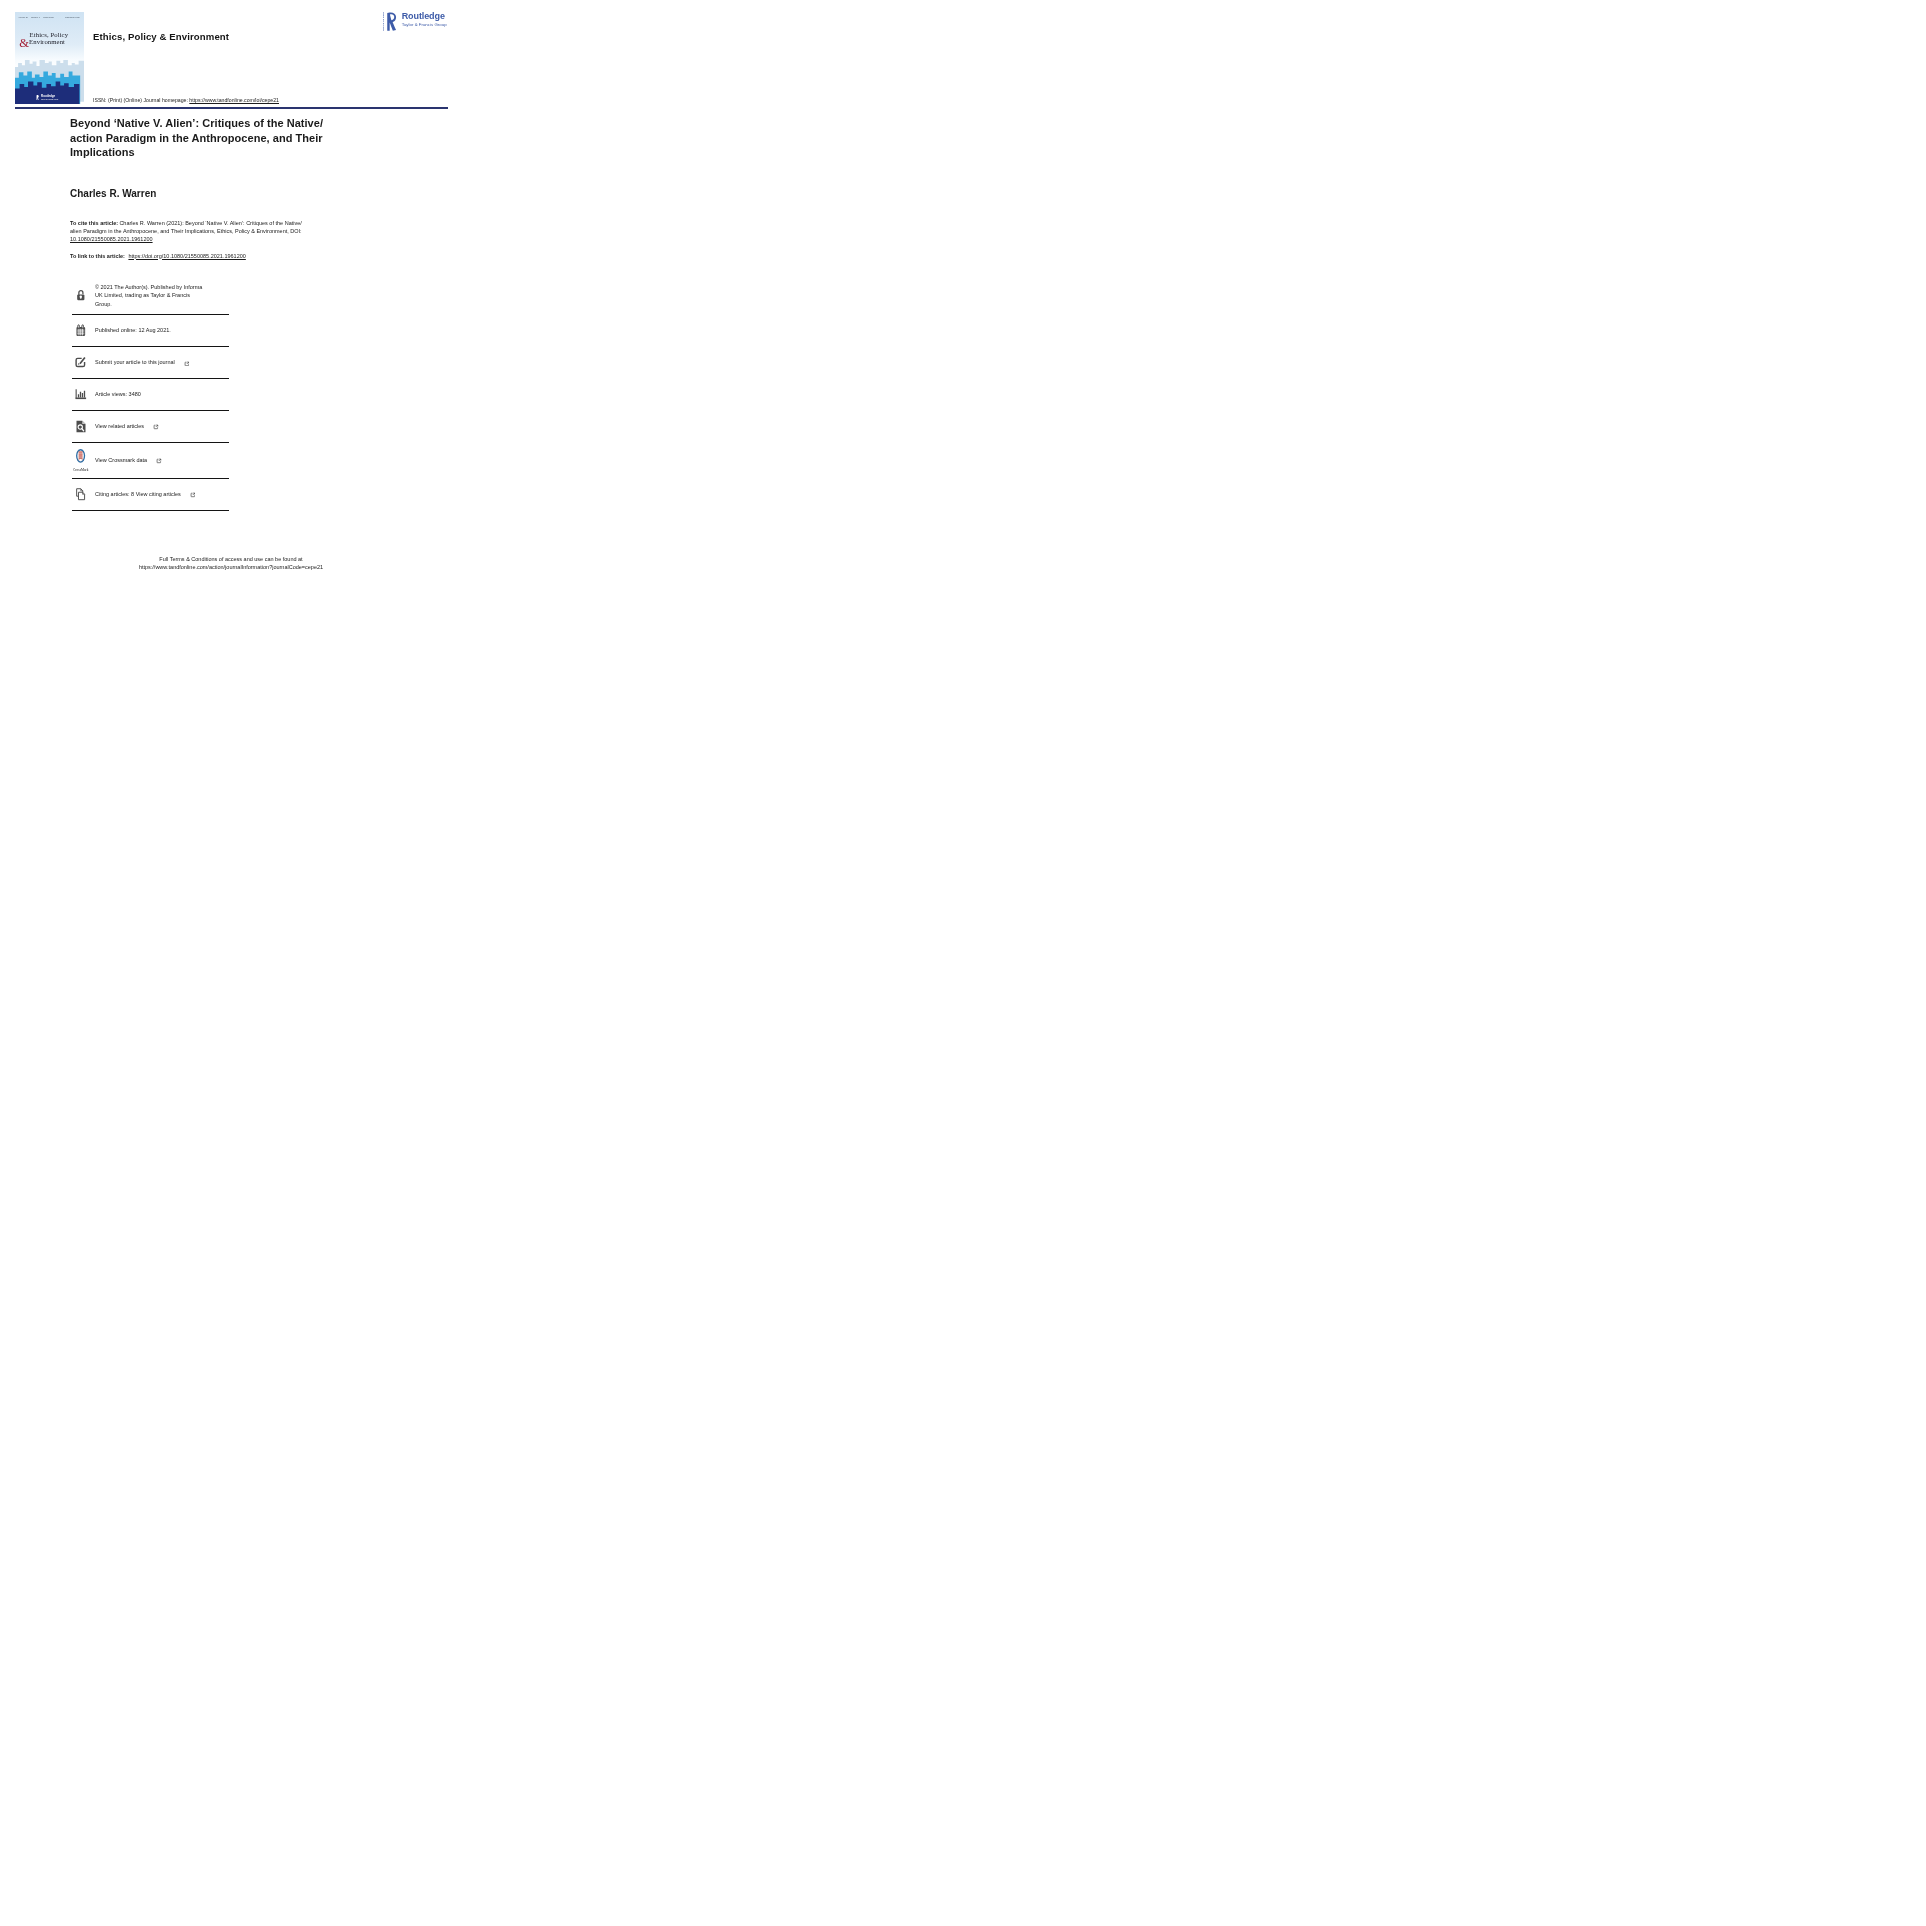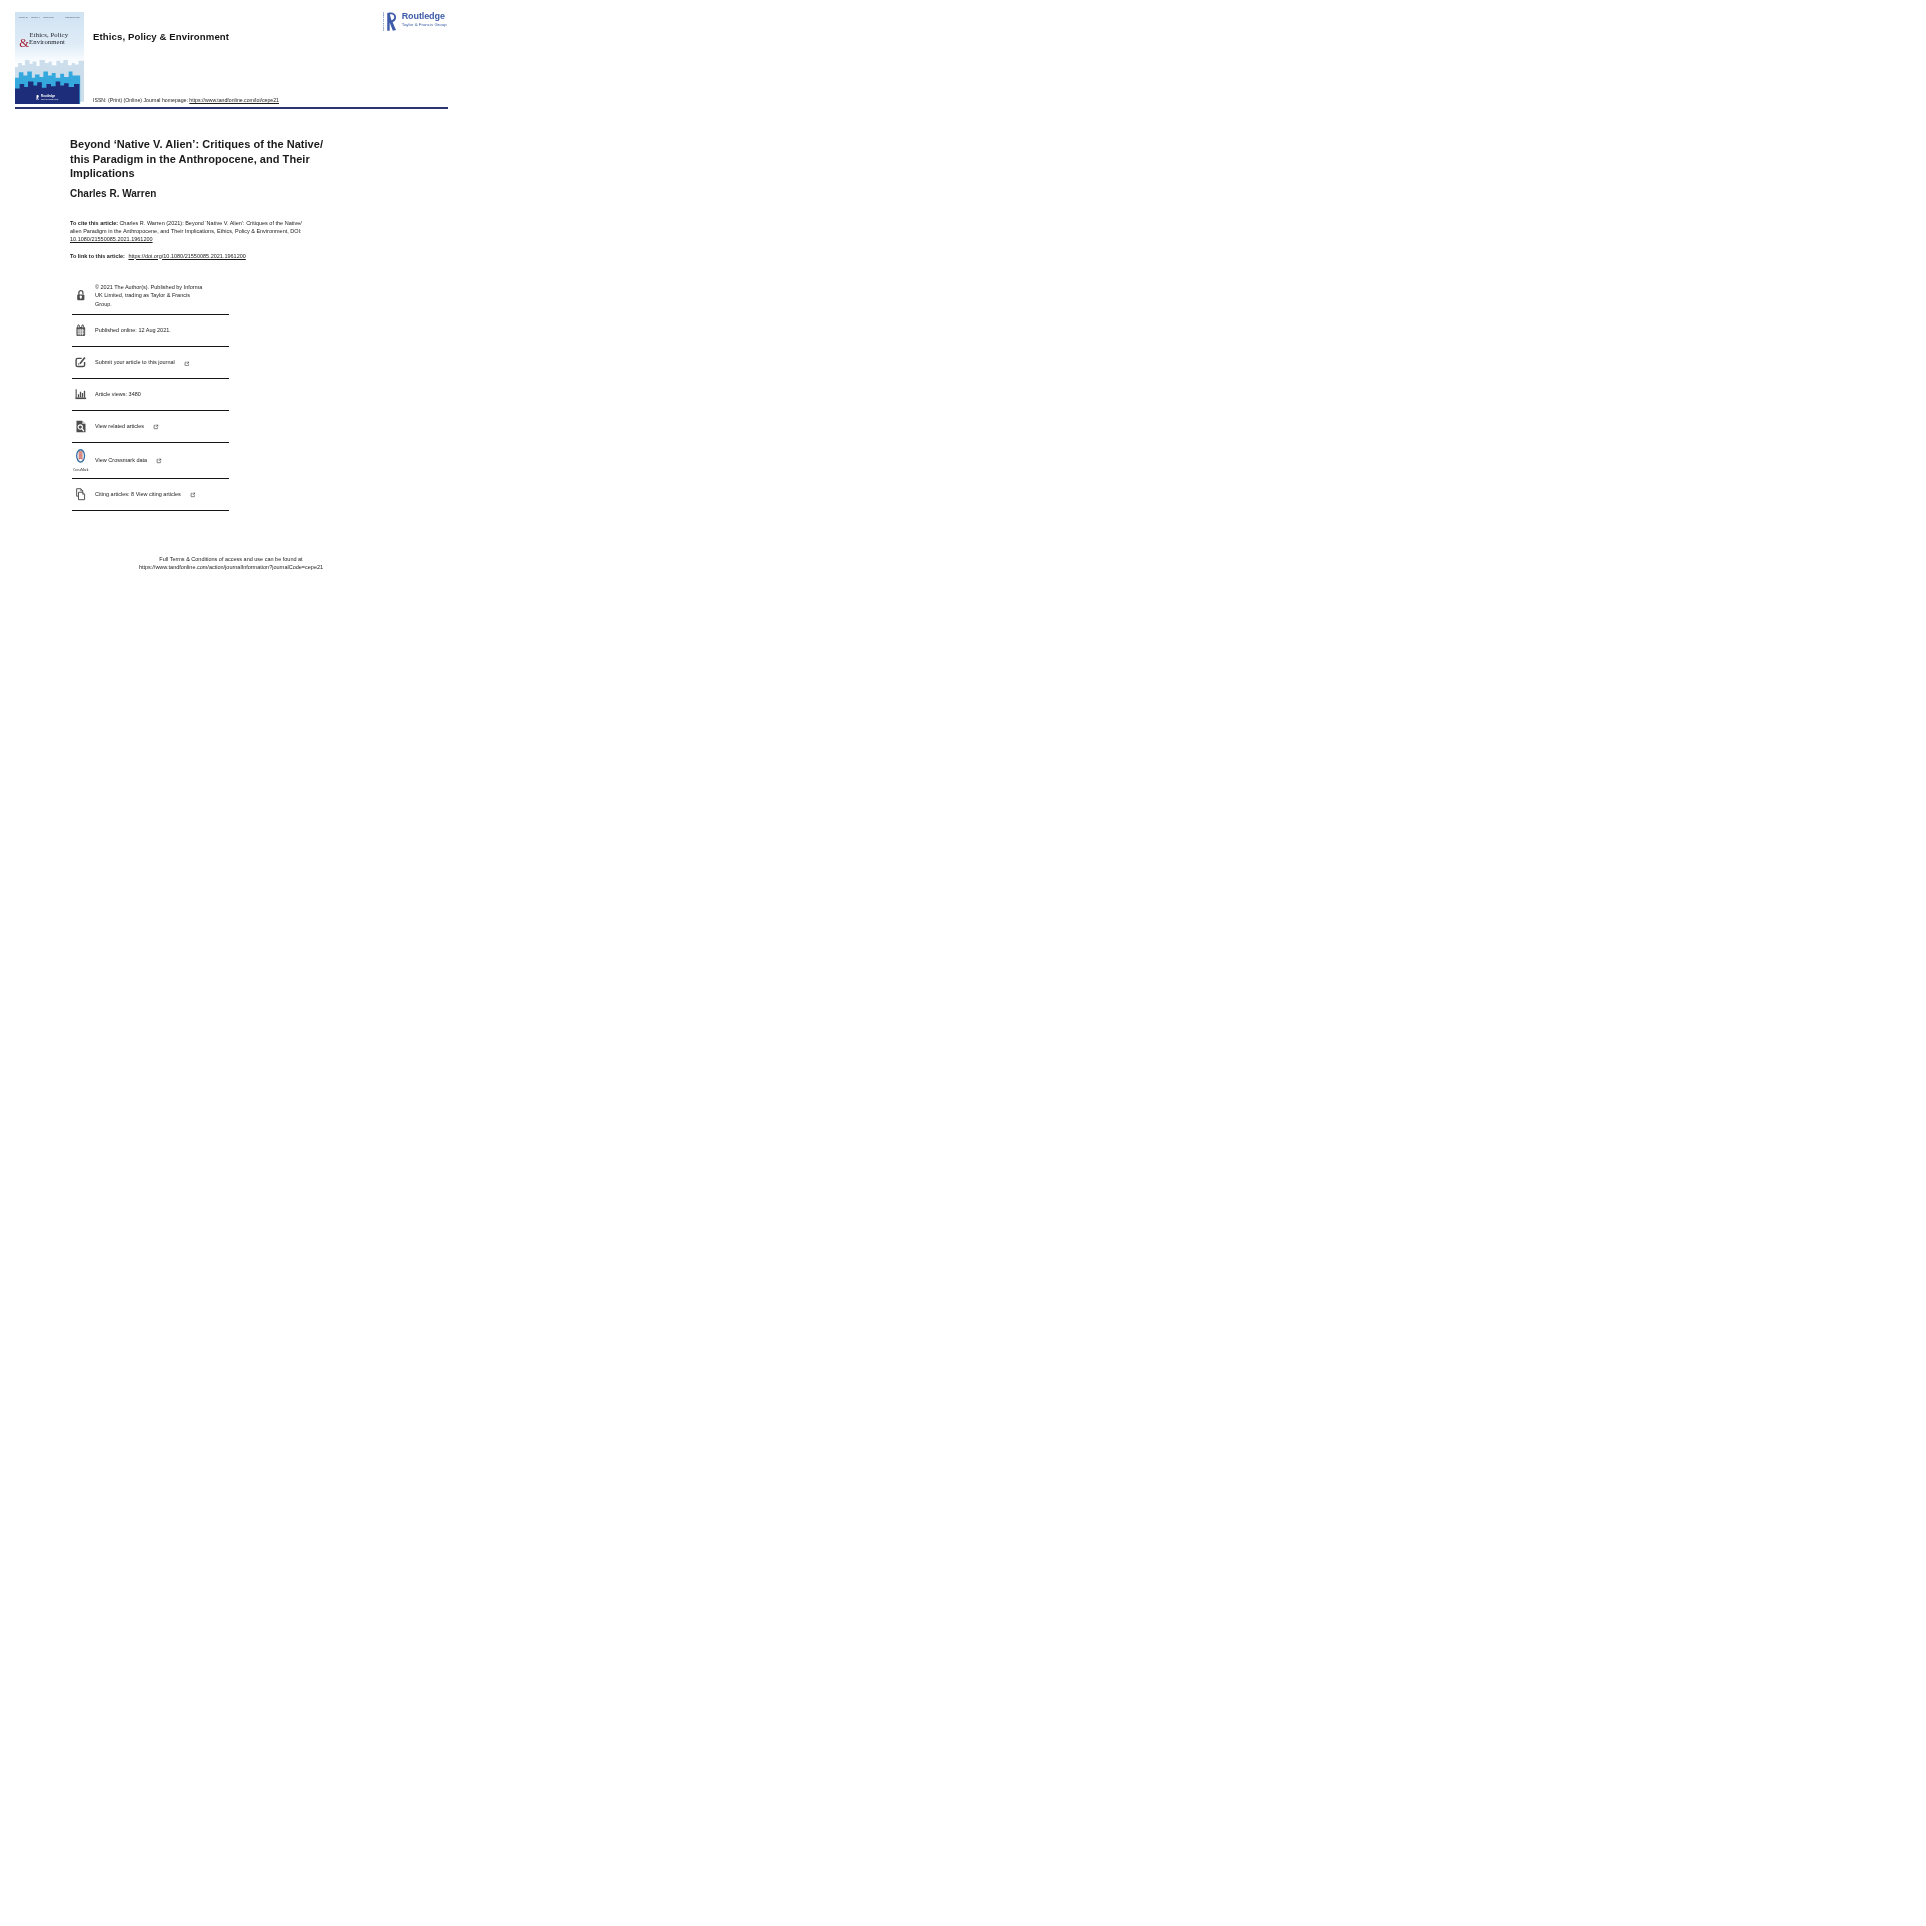--- a/index.html
+++ b/index.html
@@ -33,21 +33,21 @@
     font-size:2.5px;font-weight:bold;letter-spacing:0.4px;color:#3d5ba8;height:19px;margin-top:0.4px;
   }
   .brand-text{margin-top:0;}
   .brand-name{font-size:9px;font-weight:bold;color:#3d5ba8;letter-spacing:-0.1px;line-height:1.05;}
   .brand-tagline{font-size:4.4px;color:#3d5ba8;margin-top:0.4px;}
   .journal-title{position:absolute;left:93px;top:31px;font-size:9.6px;font-weight:bold;color:#161616;letter-spacing:0.1px;}
   .issn-line{position:absolute;left:93px;top:97px;font-size:5.2px;color:#1d1d1d;}
   .issn-line a{color:#1d1d1d;text-decoration:underline;cursor:pointer;}
   .navy-bar{position:absolute;left:14.6px;top:107px;width:433px;height:1.5px;background:#2a346f;}
   
-  .article-title{position:absolute;left:70px;top:137px;width:320px;
+  .article-title{position:absolute;left:70px;top:116px;width:320px;
     font-size:11px;font-weight:bold;color:#1b1b1b;line-height:1.34;letter-spacing:0.04px;}
   .author{position:absolute;left:70px;top:188px;font-size:10px;font-weight:bold;color:#1b1b1b;}
   .cite{position:absolute;left:70px;top:213px;width:324px;font-size:5.5px;line-height:1.52;color:#1b1b1b;}
   .cite b{margin-right:1.2px;}
   .cite a,.tolink a{color:#1b1b1b;text-decoration:underline;cursor:pointer;}
   .tolink{position:absolute;left:70px;top:247px;font-size:5.5px;color:#1b1b1b;}
   .tolink b{margin-right:3.5px;}
   
   .meta-list{position:absolute;left:72px;top:279px;width:157px;}
   .meta-row{
@@ -122,21 +122,21 @@
 <div class="journal-title">Ethics, Policy &amp; Environment</div>
 
 <div class="issn-line">
   <span>ISSN: (Print) (Online) Journal homepage: </span><a>https://www.tandfonline.com/loi/cepe21</a>
 </div>
 
 <div class="navy-bar"></div>
 
 <div class="article-title">
   <div>Beyond ‘Native V. Alien’: Critiques of the Native/</div>
-  <div>this Paradigm in the Anthropocene, and Their</div>
+  <div>action Paradigm in the Anthropocene, and Their</div>
   <div>Implications</div>
 </div>
 
 <div class="author">Charles R. Warren</div>
 
 <p class="cite">
   <b>To cite this article:</b><span>Charles R. Warren (2021): Beyond ‘Native V. Alien’: Critiques of the Native/</span><br>
   <span>alien Paradigm in the Anthropocene, and Their Implications, Ethics, Policy &amp; Environment, DOI:</span><br>
   <a>10.1080/21550085.2021.1961200</a>
 </p>

